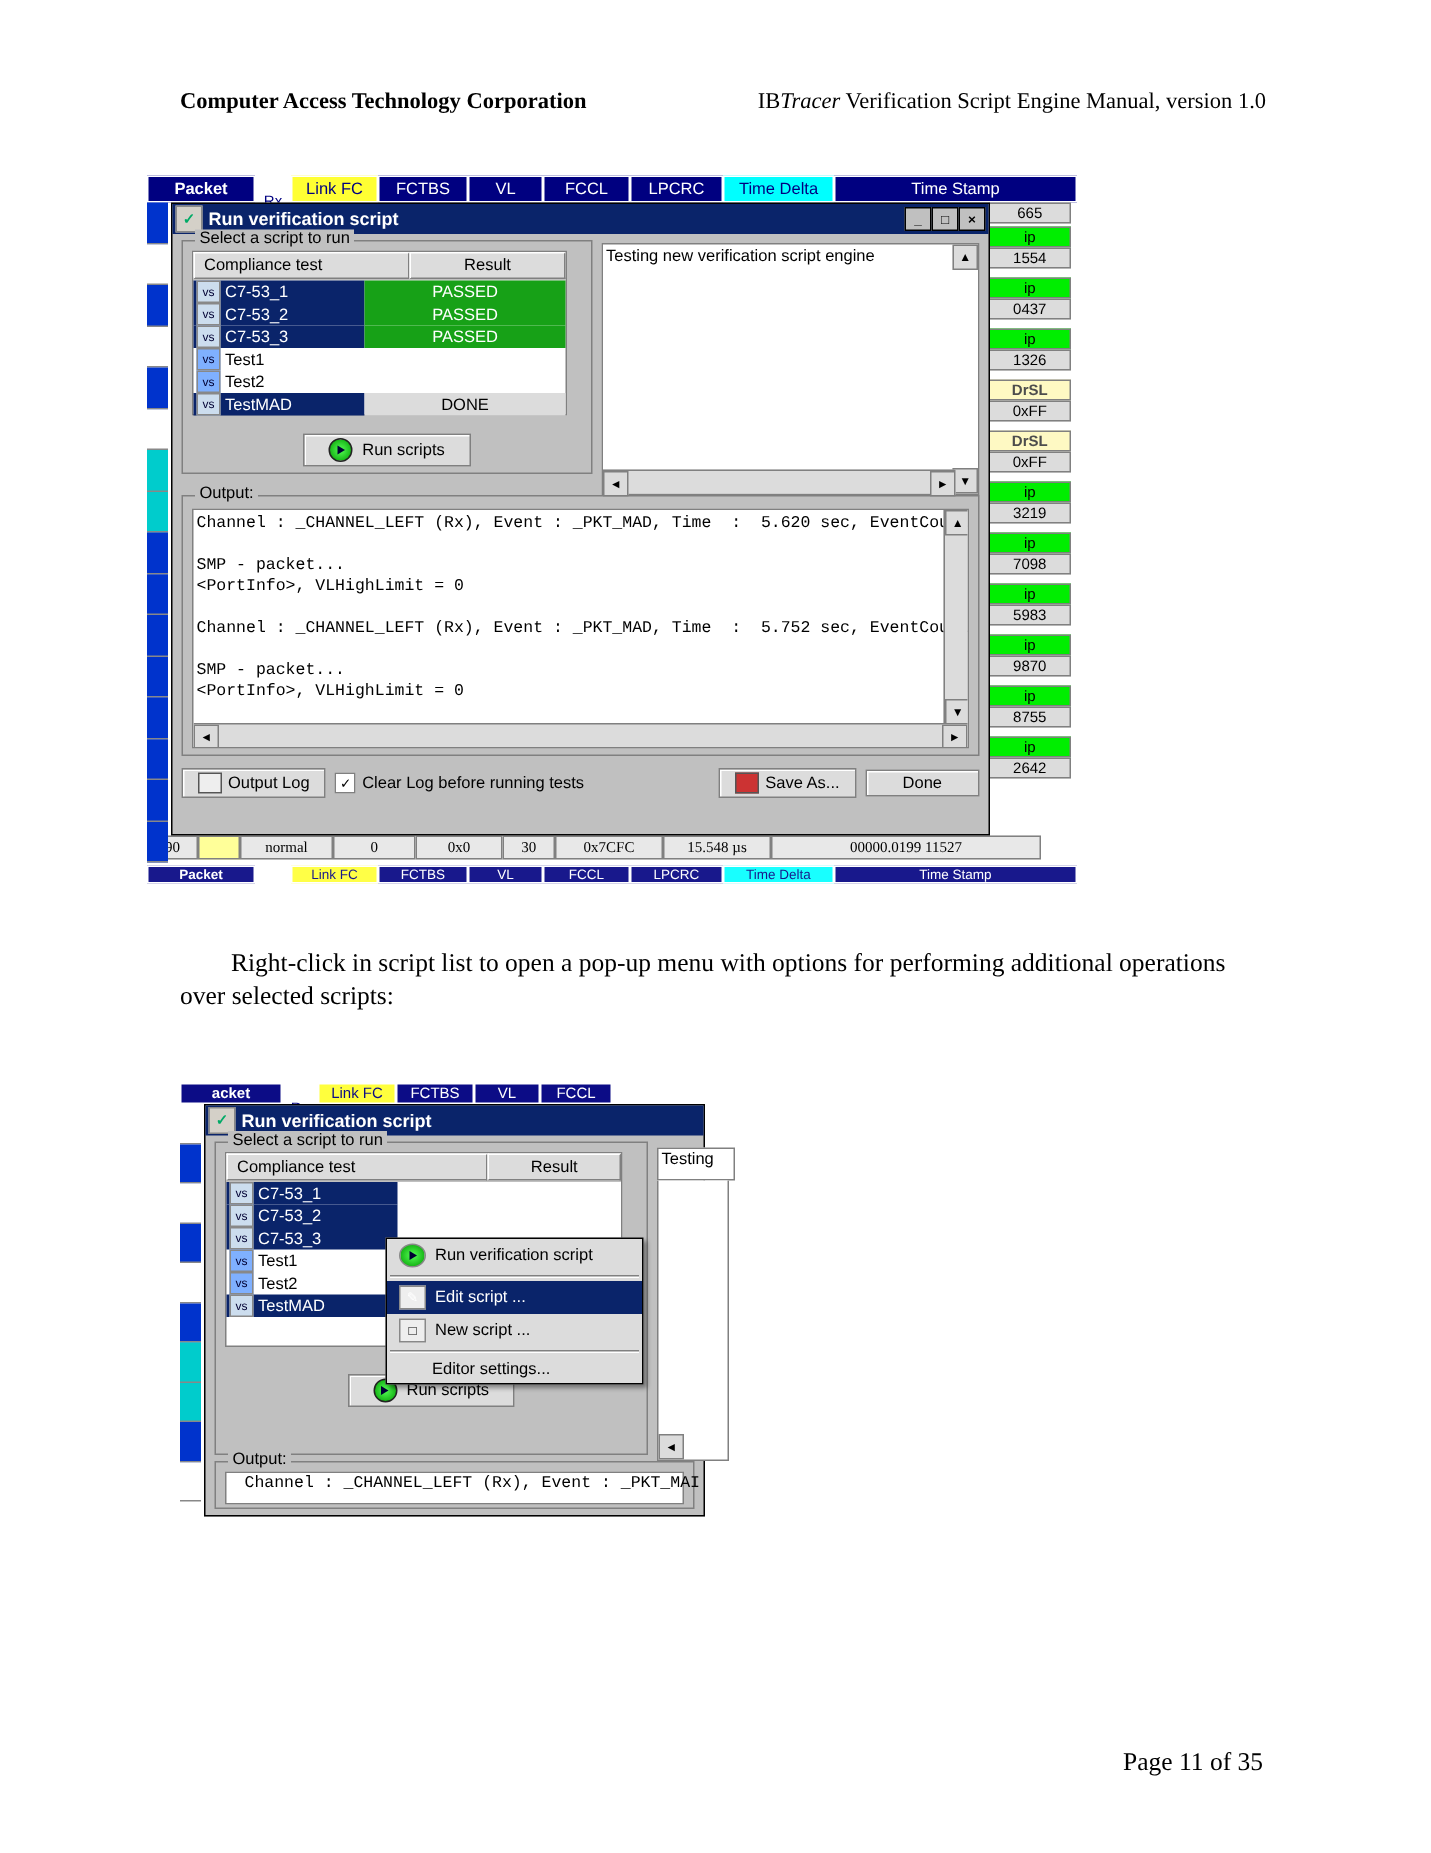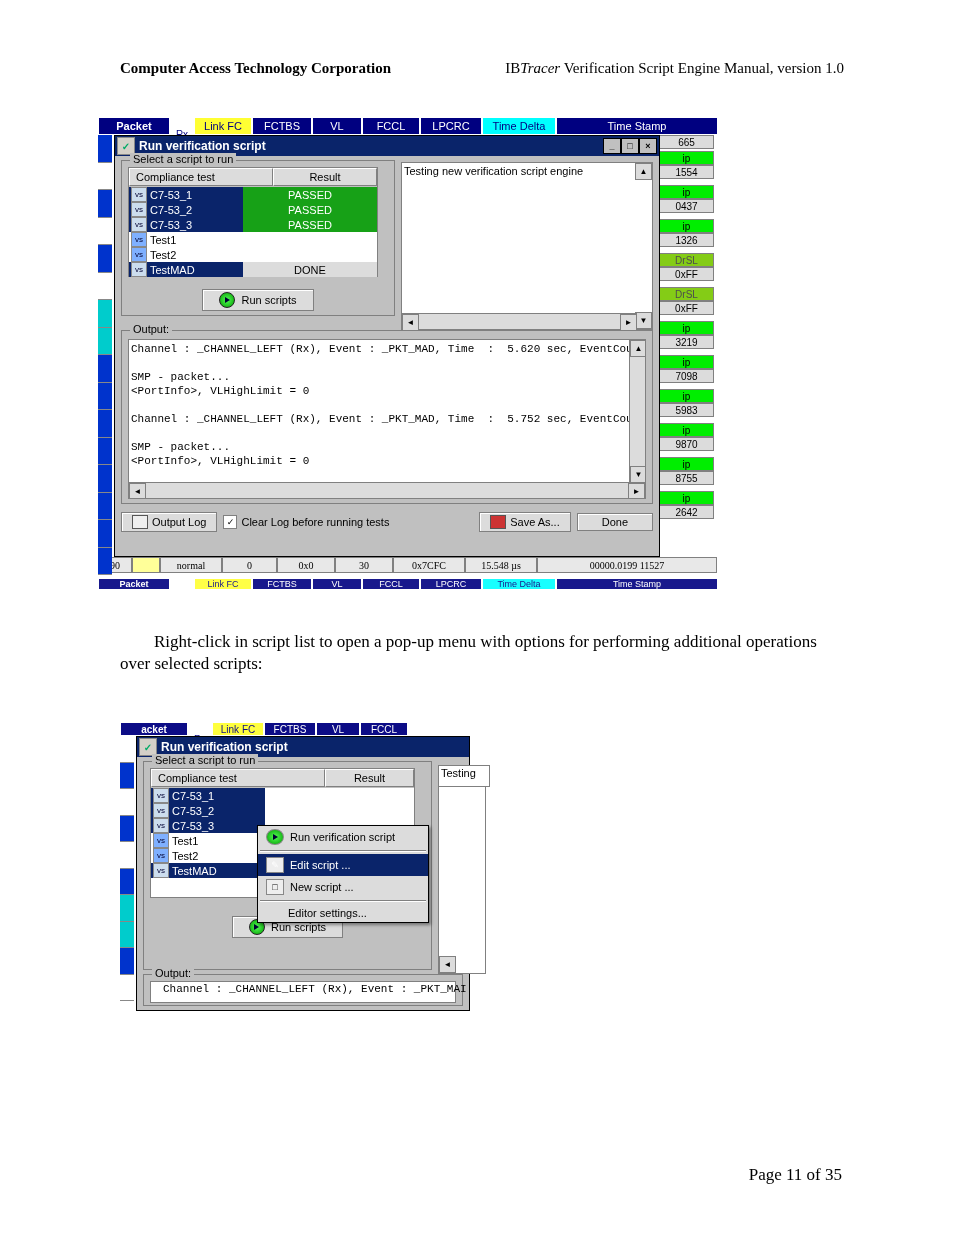--- a/index.html
+++ b/index.html
@@ -80,21 +80,21 @@
     border:1px solid #808080;
     background:#dcdcdc;
     padding:0 2px;
     line-height:13px;
     height:14px;
     box-sizing:border-box;
     text-align:center;
     overflow:hidden;
   }
   .right-rail .tag.ip { background:#00ee00; color:#000; }
-  .right-rail .tag.dr { background:#84cc16; color:#4d4d4d; }
+  .right-rail .tag.dr { background:#fef9c3; color:#4d4d4d;font-weight:bold; }
   .right-rail .pair { margin-bottom:4px; }
   
   .win {
     position:relative;
     margin-left:16px;
     margin-right:58px;
     background:#c0c0c0;
     border:1px solid #000;
     min-height:420px;
   }
@@ -537,21 +537,21 @@
     </div>
   </div>
 
   
   <div class="datarow" id="dataRow">
       <div class="d" style="width: 34px;">90</div>
       <div class="d" style="width: 28px; background: rgb(255, 255, 153);"></div>
       <div class="d" style="width: 62px;">normal</div>
       <div class="d" style="width: 55px;">0</div>
       <div class="d" style="width: 58px;">0x0</div>
-      <div class="d" style="width: 58px;">30</div>
+      <div class="d" style="width: 35px;">30</div>
       <div class="d" style="width: 72px;">0x7CFC</div>
       <div class="d" style="width: 72px;">15.548 µs</div>
       <div class="d" style="width: 180px;">00000.0199 11527</div>
     </div>
   
   <div class="screenshot" style="margin-left:-22px;width:620px;margin-top:2px;opacity:.9">
     <div class="colhdr" style="height:12px;overflow:hidden">
       <div class="cell first" style="width:72px;font-size:9px">Packet</div>
       <div class="rxbox" style="width:22px"></div>
       <div class="cell" style="width:58px;background:#ffff33;color:#000080;font-size:9px">Link FC</div>

